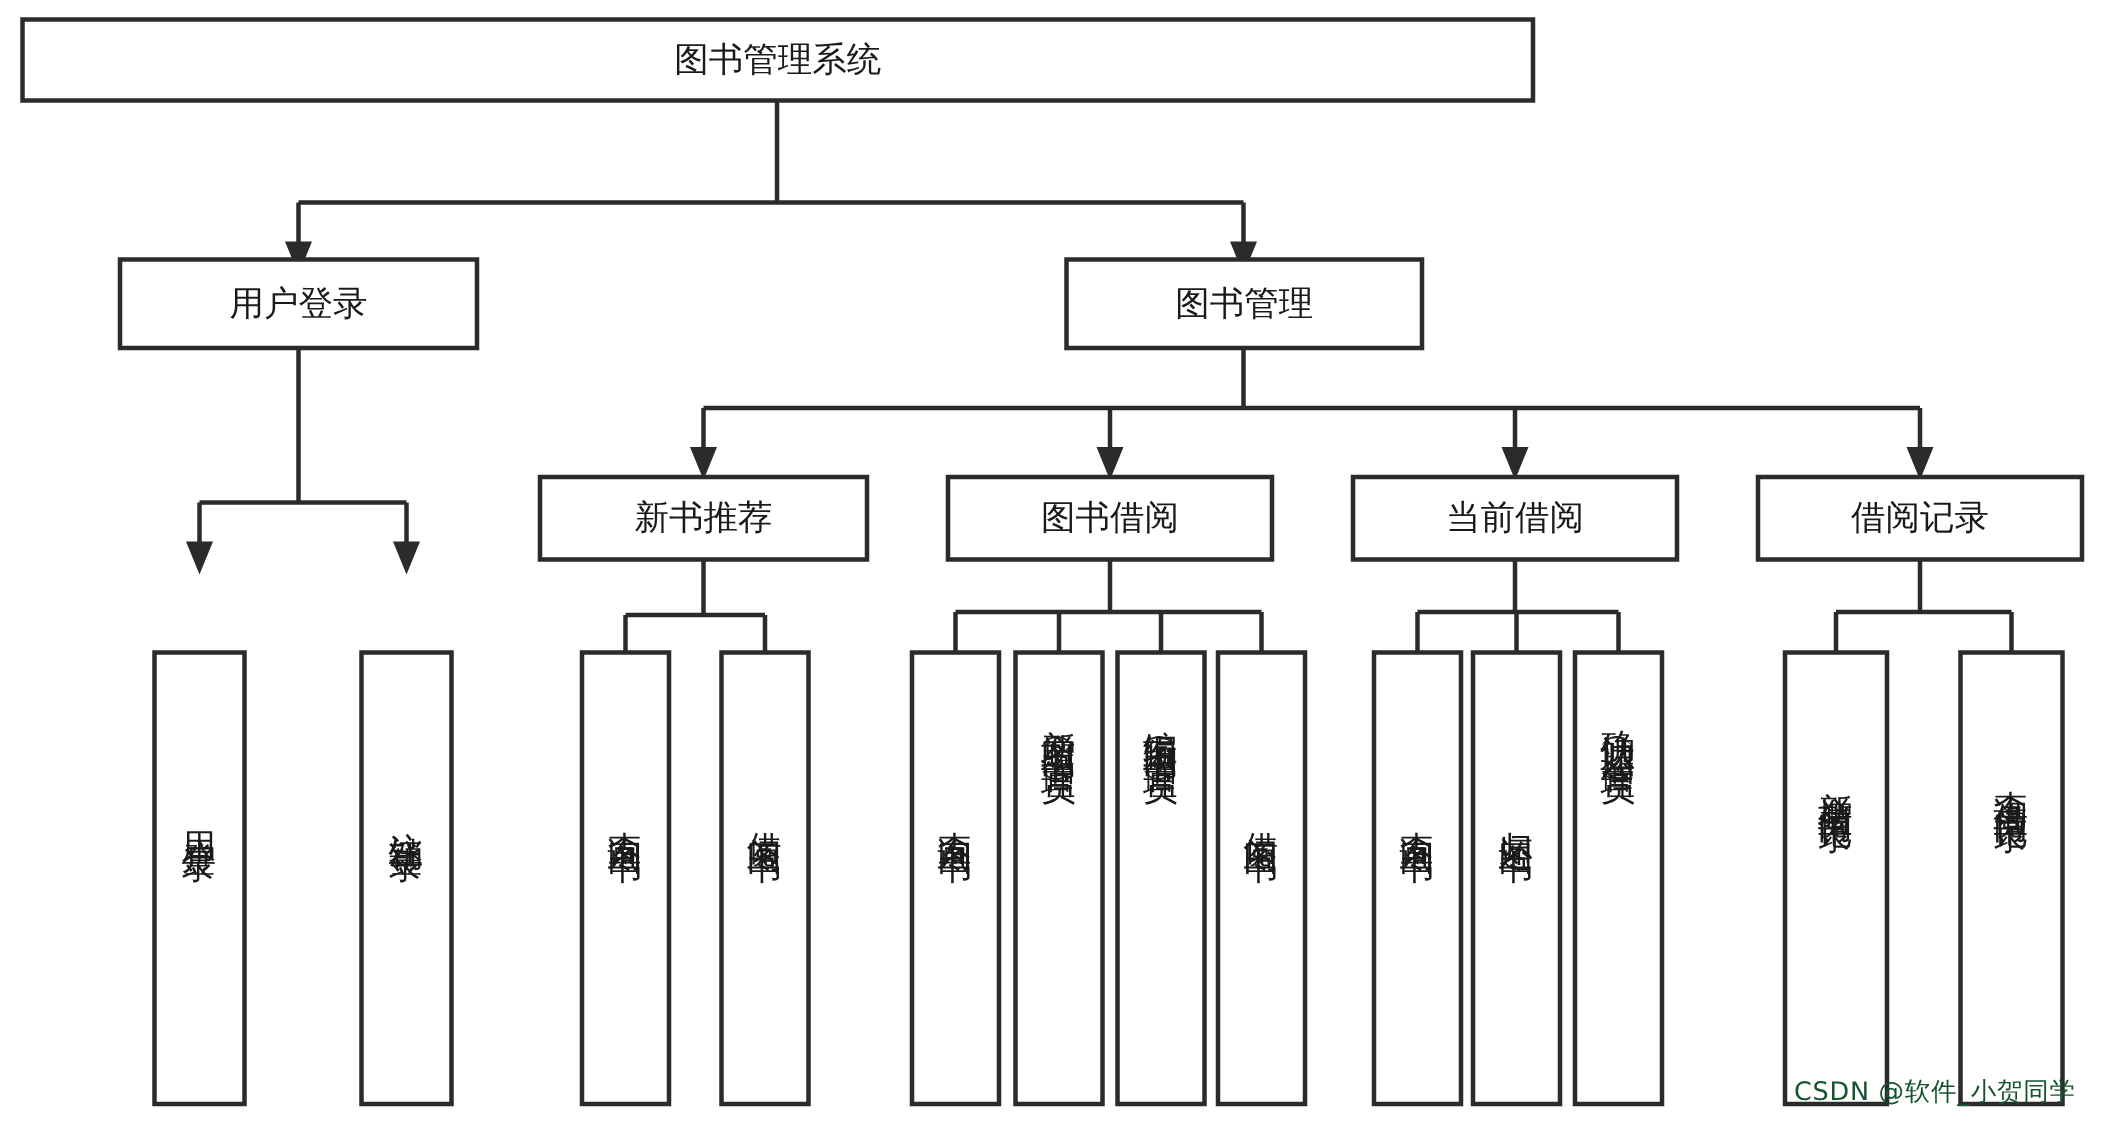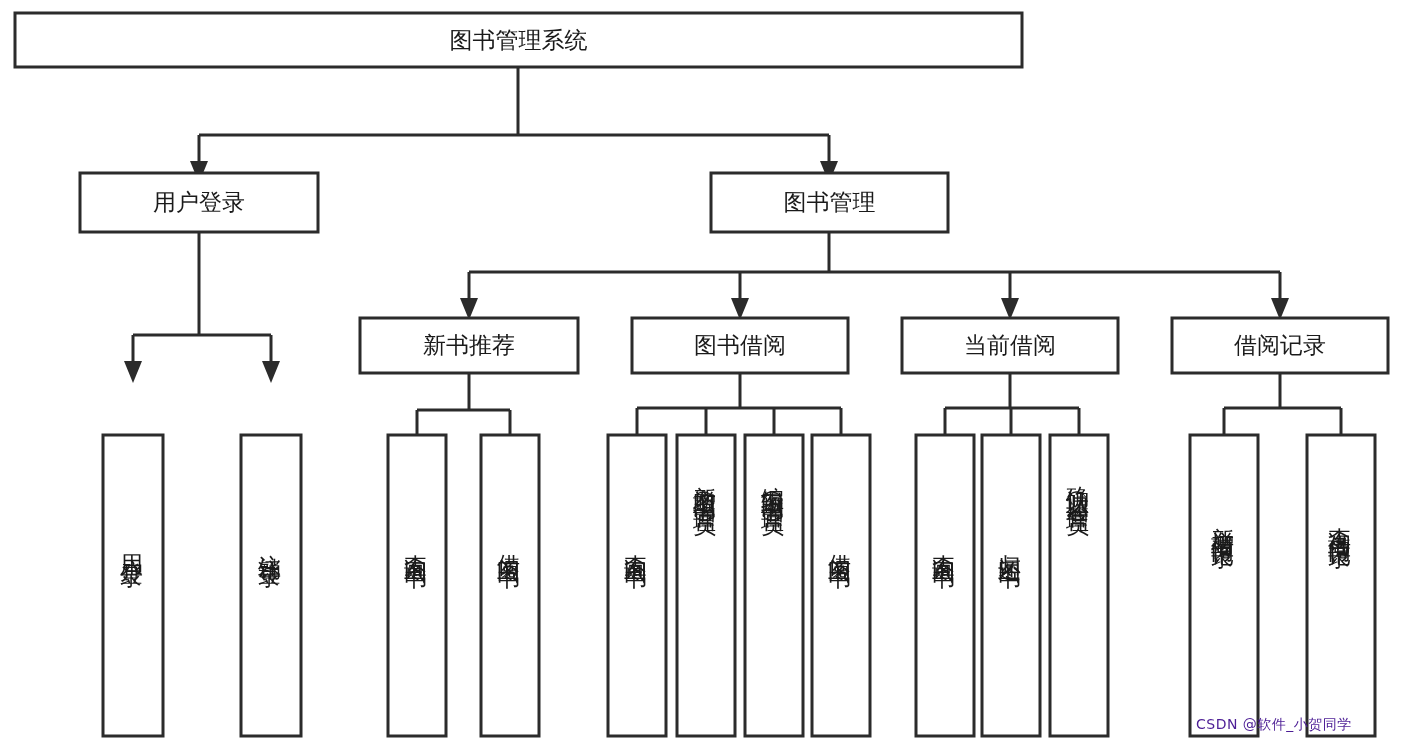--- a/index.html
+++ b/index.html
@@ -56,22 +56,22 @@
     line-height: 1;
     letter-spacing: 4px;
     color: #1a1a1a;
     white-space: nowrap;
     pointer-events: none;
     text-align: start;
   }
   .watermark {
     position: absolute;
     font-family: "DejaVu Sans", "Liberation Sans", sans-serif;
-    font-size: 14px;
-    color: #4c1d95;
+    font-size: 17px;
+    color: #14532d;
     white-space: nowrap;
     letter-spacing: 0.5px;
   }
 </style>
 </head>
 <body>
 
 <div id="diagram-root">
 
   <svg id="tree-svg" viewBox="0 0 1405 747" xmlns="http://www.w3.org/2000/svg">

